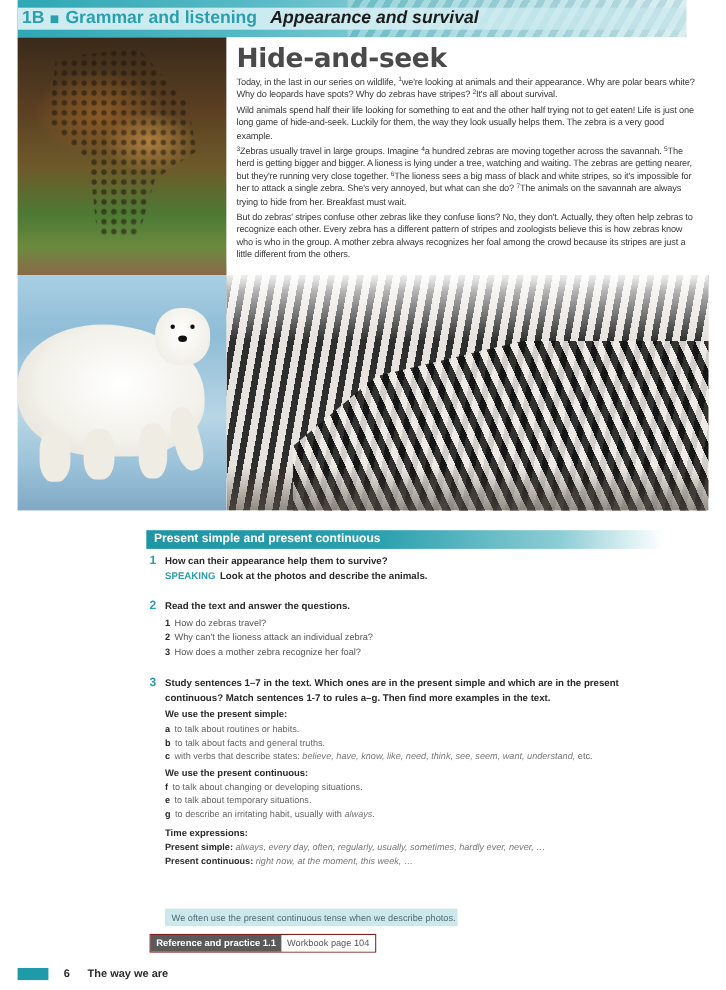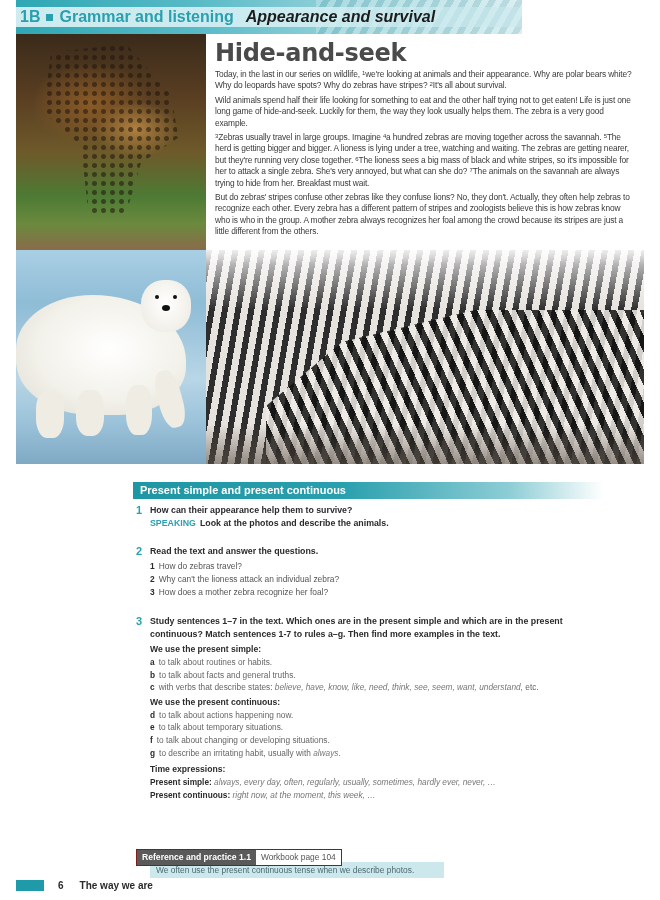--- a/index.html
+++ b/index.html
@@ -1,21 +1,21 @@
 <!DOCTYPE html>
 <html><head>
 <meta charset="utf-8">
 <style>
   * { box-sizing: border-box; margin: 0; padding: 0; }
   html, body { width: 660px; height: 900px; background: #ffffff; overflow: hidden; }
   body { position: relative; font-family: "Liberation Sans", sans-serif; color: #2b2b2b; }
 
   
   .header {
-    position: absolute; left: 16px; top: 0; width: 506px; height: 34px;
+    position: absolute; left: 16px; top: 0; width: 608px; height: 34px;
     background: linear-gradient(90deg, #2fa7b4 0%, #57bac6 35%, #9fd6dd 70%, #cfeaee 100%);
     overflow: hidden;
   }
   .header .strip {
     position: absolute; left: 0; top: 7px; width: 100%; height: 20px;
     background: linear-gradient(90deg, rgba(220,242,245,0.92) 0%, rgba(210,238,242,0.9) 60%, rgba(200,232,238,0.5) 100%);
   }
   .header .texture {
     position: absolute; top: 0; height: 34px; opacity: 0.35;
     background: repeating-linear-gradient(120deg, rgba(255,255,255,0.7) 0 6px, rgba(0,80,90,0.25) 6px 12px);
@@ -118,22 +118,22 @@
   .q { font-size: 8.4px; line-height: 13px; color: #555; }
   .q b { color: #2b2b2b; margin-right: 4px; }
   .sub-head { font-weight: bold; font-size: 8.6px; line-height: 13px; color: #2b2b2b; margin-top: 2px; }
   .rule { font-size: 8.3px; line-height: 12.6px; color: #666; }
   .rule b { color: #2b2b2b; margin-right: 4px; }
   .rule i, .time i { font-style: italic; color: #777; }
   .time { font-size: 8.3px; line-height: 12.6px; color: #666; }
   .time b { color: #2b2b2b; }
 
   .tip {
-    position: absolute; left: 150px; top: 826px; width: 294px; height: 16px;
-    background: #cde8ec; color: #4a6a70; font-size: 8.4px; line-height: 16px; padding-left: 6px; margin-top: 36px;
+    position: absolute; left: 150px; top: 826px; width: 266px; height: 16px;
+    background: #cde8ec; color: #4a6a70; font-size: 8.4px; line-height: 16px; padding-left: 6px;
   }
   .ref-box { position: absolute; left: 136px; top: 849px; display: flex; height: 17px; border: 1px solid #7f1d1d; }
   .ref-label { background: #5a5a5a; color: #fff; font-weight: bold; font-size: 8.6px; line-height: 15px; padding: 0 5px; }
   .ref-page { background: #fff; color: #555; font-size: 8.4px; line-height: 15px; padding: 0 5px; }
 
   
   .footer { position: absolute; left: 16px; top: 880px; display: flex; align-items: center; gap: 8px; }
   .footer-bar { width: 28px; height: 11px; background: #1f9aa8; }
   .footer-num { font-weight: bold; font-size: 10px; color: #2b2b2b; margin-left: 6px; }
   .footer-title { font-weight: bold; font-size: 10px; color: #2b2b2b; margin-left: 8px; }
@@ -209,23 +209,22 @@
 
 <div class="ex" style="top:615px;">
   <span class="ex-num">3</span>
   <div class="ex-body" style="width:460px;">
     <div class="ex-instr">Study sentences 1–7 in the text. Which ones are in the present simple and which are in the present continuous? Match sentences 1-7 to rules a–g. Then find more examples in the text.</div>
     <div class="sub-head">We use the present simple:</div>
     <div class="rule"><b>a</b><span>to talk about routines or habits.</span></div>
     <div class="rule"><b>b</b><span>to talk about facts and general truths.</span></div>
     <div class="rule"><b>c</b><span>with verbs that describe states: </span><i>believe, have, know, like, need, think, see, seem, want, understand,</i><span> etc.</span></div>
     <div class="sub-head">We use the present continuous:</div>
-    <div class="rule"><b>d</b><span>to talk about actions happening now.</span></div>
+    <div class="rule"><b>f</b><span>to talk about changing or developing situations.</span></div>
     <div class="rule"><b>e</b><span>to talk about temporary situations.</span></div>
-    <div class="rule"><b>f</b><span>to talk about changing or developing situations.</span></div>
     <div class="rule"><b>g</b><span>to describe an irritating habit, usually with </span><i>always</i><span>.</span></div>
     <div class="sub-head" style="margin-top:4px;">Time expressions:</div>
     <div class="time"><b>Present simple:</b> <i>always, every day, often, regularly, usually, sometimes, hardly ever, never, …</i></div>
     <div class="time"><b>Present continuous:</b> <i>right now, at the moment, this week, …</i></div>
   </div>
 </div>
 
 <div class="tip">We often use the present continuous tense when we describe photos.</div>
 
 <div class="ref-box">

